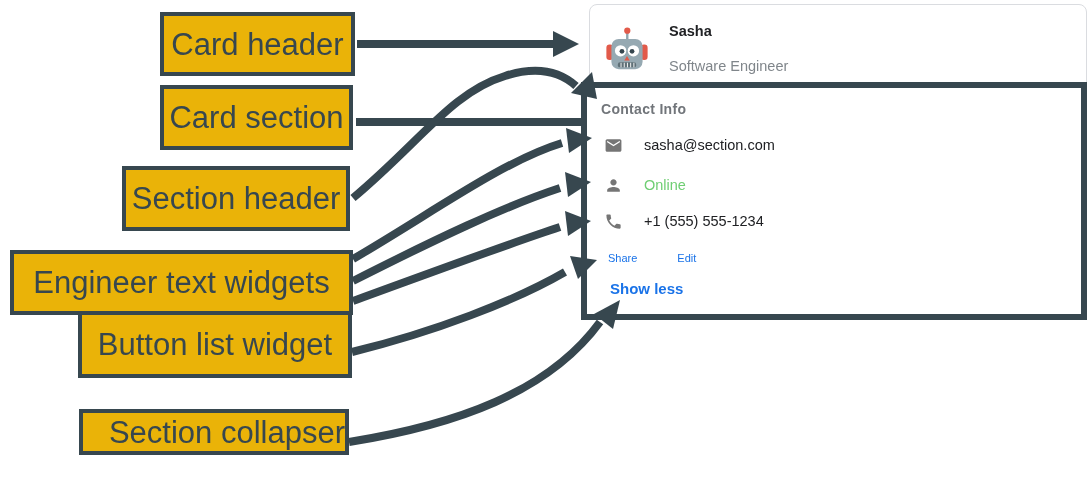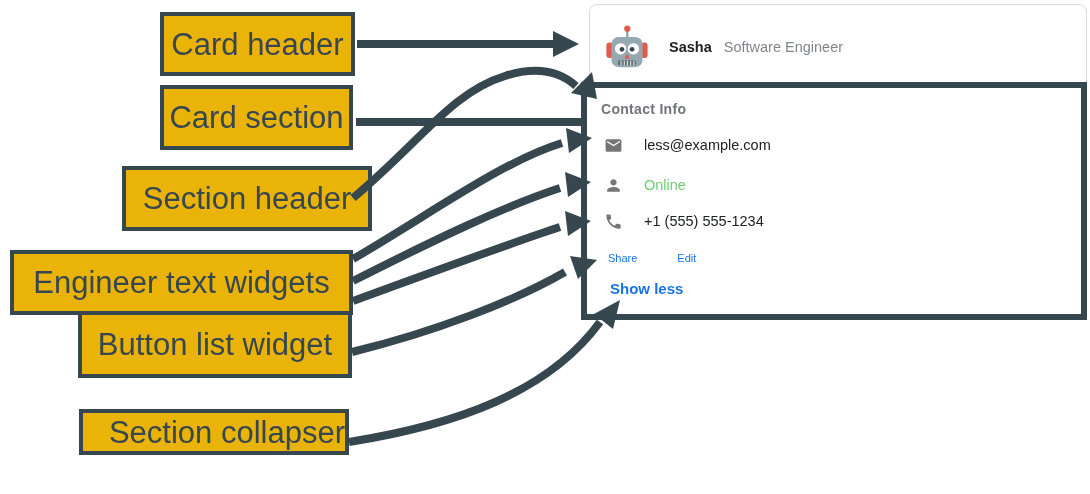--- a/index.html
+++ b/index.html
@@ -9,34 +9,34 @@
   }
   
   .label-box{
     position:absolute;box-sizing:border-box;background:#eab308;
     border:4px solid #37474f;color:#37474f;
     display:flex;align-items:center;justify-content:center;
     font-size:31px;line-height:1;white-space:nowrap;z-index:2;
   }
   .lb0{left:160px;top:12px;width:195px;height:64px;}
   .lb1{left:160px;top:85px;width:193px;height:65px;}
-  .lb2{left:122px;top:166px;width:250px;height:65px;}
+  .lb2{left:122px;top:166px;width:228px;height:65px;}
   .lb3{left:10px; top:250px;width:343px;height:65px;}
   .lb4{left:78px; top:311px;width:274px;height:67px;}
   .lb5{left:79px; top:409px;width:270px;height:46px;justify-content:flex-end;}
   
   .arrows{position:absolute;left:0;top:0;z-index:3;pointer-events:none;}
   
   .card{
     position:absolute;left:589px;top:4px;width:498px;height:315px;
     background:#ffffff;border:1px solid #dadce0;border-radius:8px;
     box-sizing:border-box;z-index:1;
   }
   .card-header{position:absolute;left:15px;top:19px;display:flex;align-items:center;gap:20px;}
-  .hd-text{display:flex;flex-direction:row;gap:12px;}
+  .hd-text{display:flex;flex-direction:column;gap:20px;}
   .hd-name{font-size:14.5px;font-weight:600;color:#202124;line-height:1;}
   .hd-role{font-size:14.5px;font-weight:400;color:#80868b;line-height:1;}
   
   .section-box{
     position:absolute;left:581px;top:82px;width:506px;height:238px;
     box-sizing:border-box;border:6px solid #37474f;background:#ffffff;z-index:2;
   }
   .sec-title{
     position:absolute;left:14px;top:14px;
     font-size:14px;font-weight:700;color:#71757a;letter-spacing:.3px;line-height:1;
@@ -89,21 +89,21 @@
     </div>
   </div>
 
   <div class="section-box">
     <div class="sec-title">Contact Info</div>
 
     <div class="row row-email">
       <svg class="ricon" viewBox="0 0 24 24">
         <path fill="#757575" d="M20 4H4c-1.1 0-2 .9-2 2v12c0 1.1.9 2 2 2h16c1.1 0 2-.9 2-2V6c0-1.1-.9-2-2-2zm0 4l-8 5-8-5V6l8 5 8-5v2z"></path>
       </svg>
-      <span class="rtext">less@example.com</span>
+      <span class="rtext">sasha@section.com</span>
     </div>
 
     <div class="row row-online">
       <svg class="ricon" viewBox="0 0 24 24">
         <path fill="#757575" d="M12 12c2.21 0 4-1.79 4-4s-1.79-4-4-4-4 1.79-4 4 1.79 4 4 4zm0 2c-2.67 0-8 1.34-8 4v2h16v-2c0-2.66-5.33-4-8-4z"></path>
       </svg>
       <span class="rtext green">Online</span>
     </div>
 
     <div class="row row-phone">

